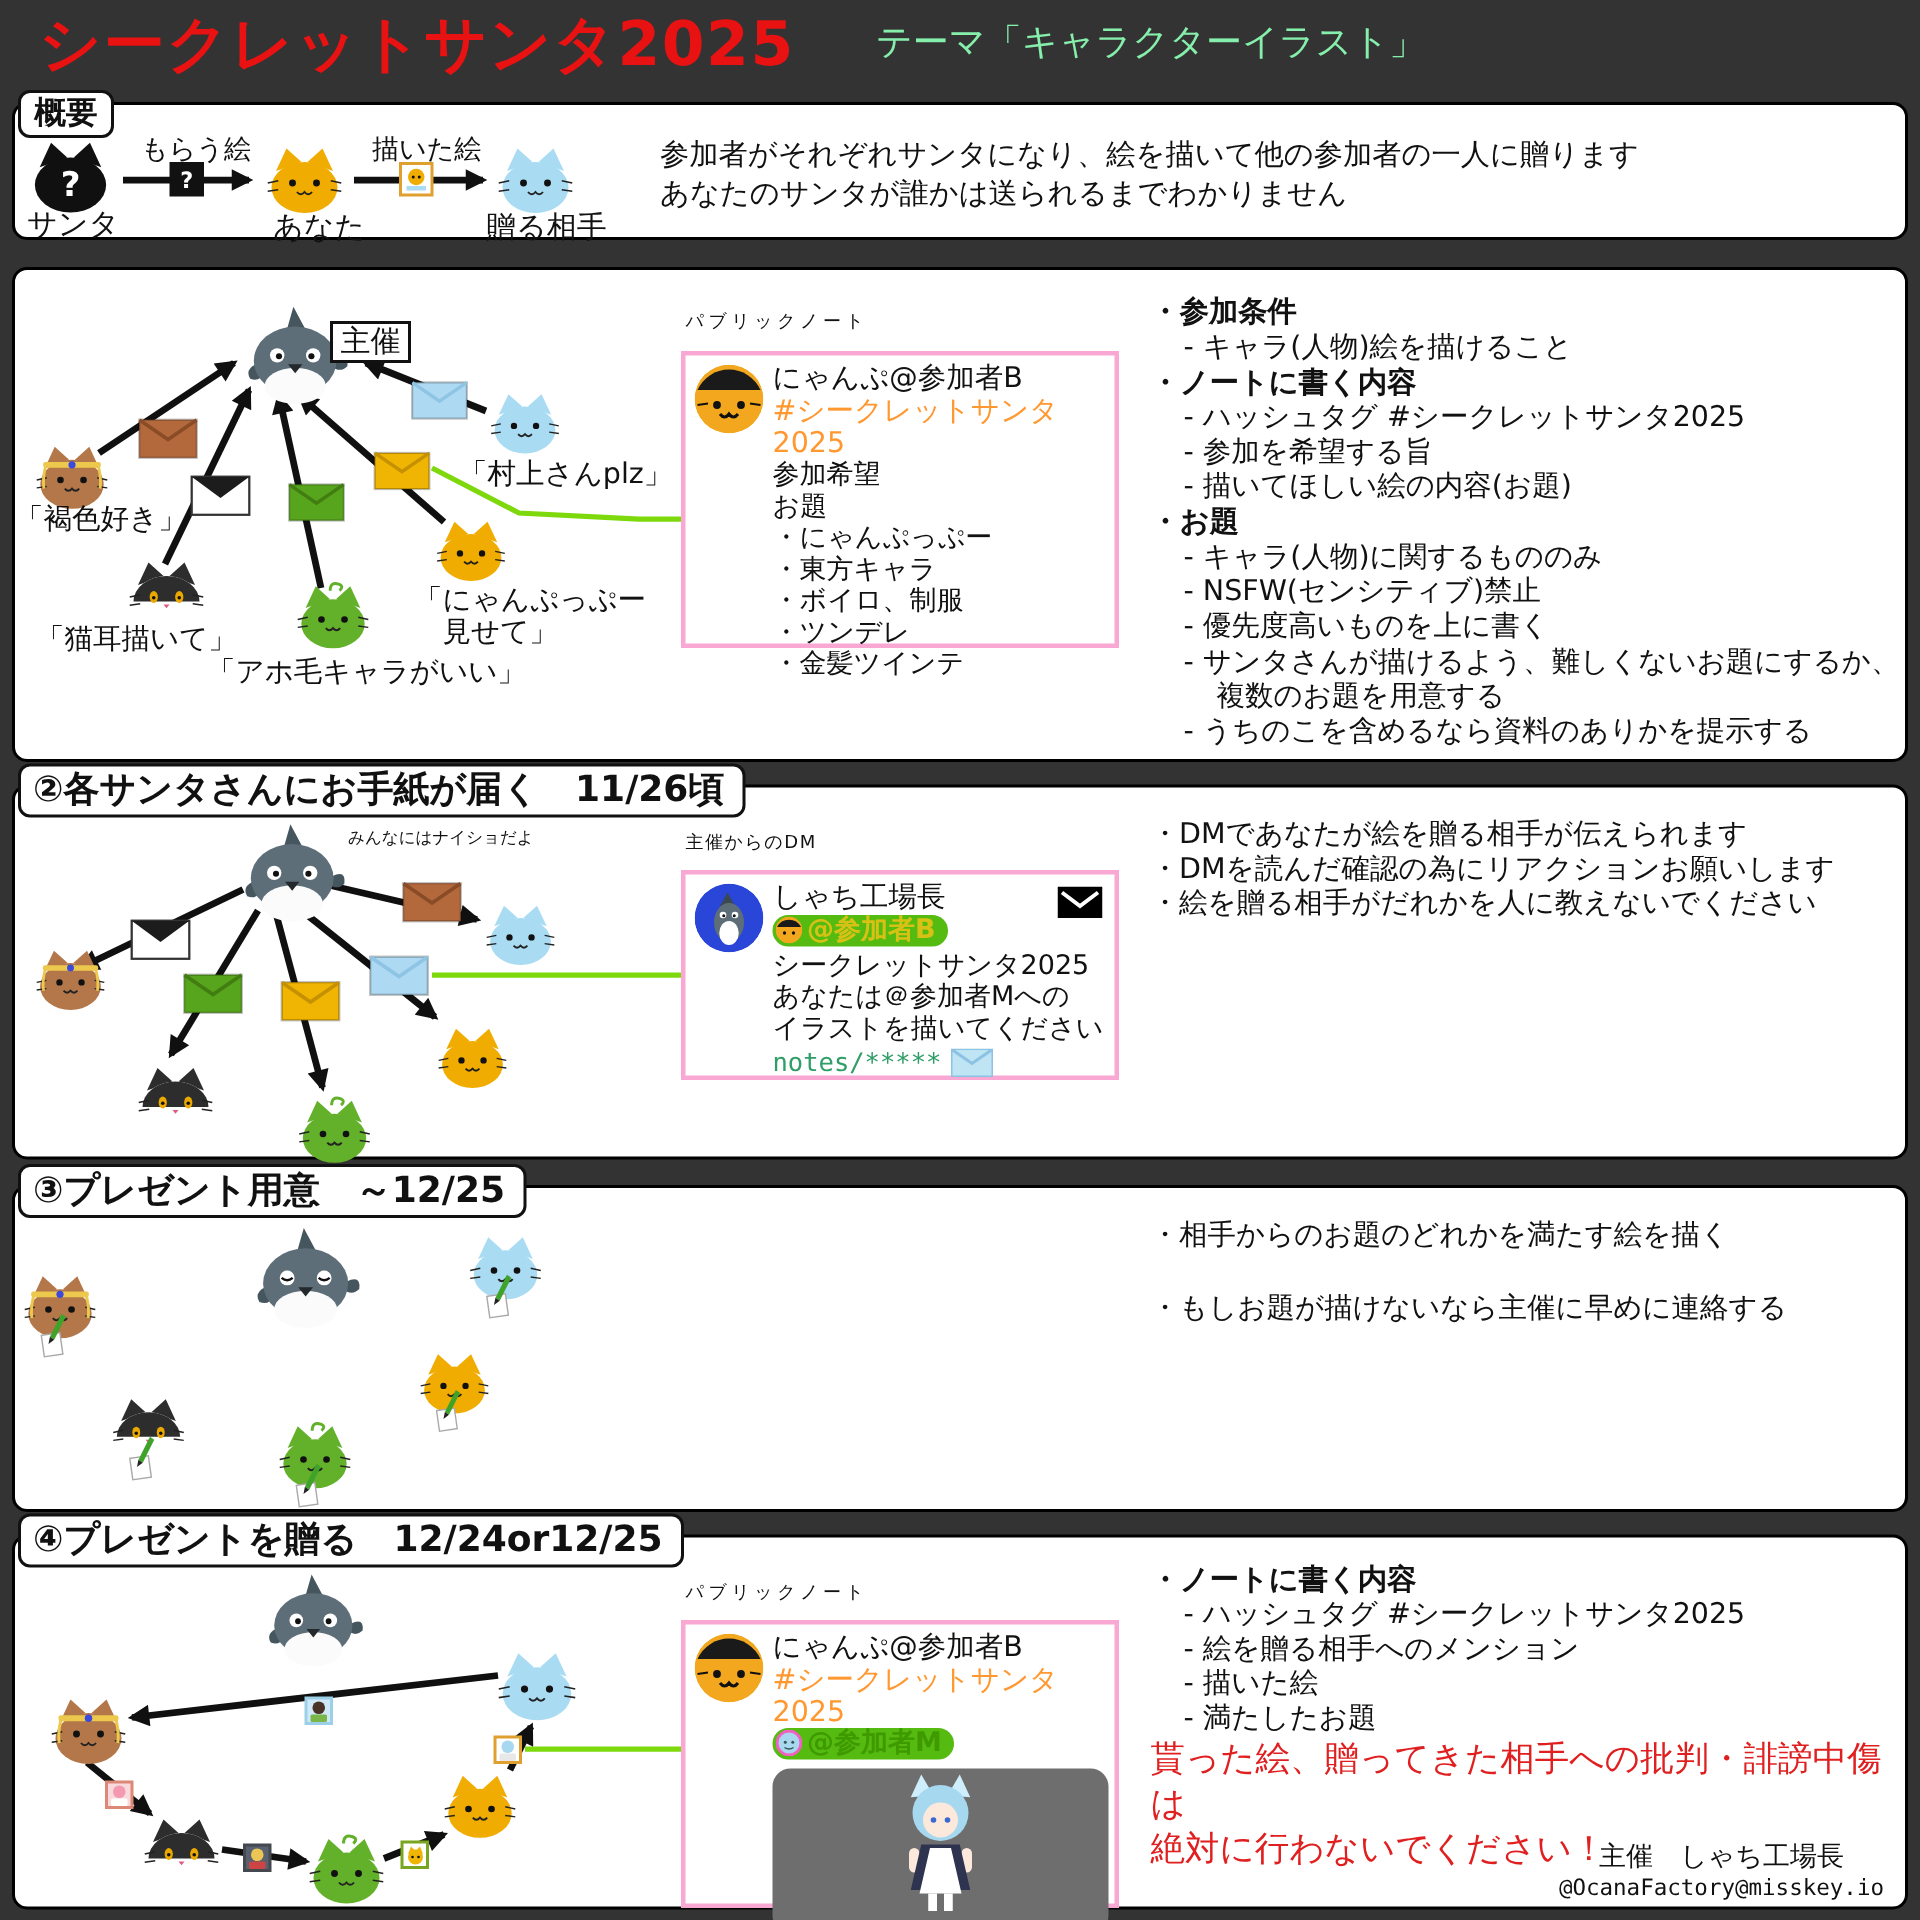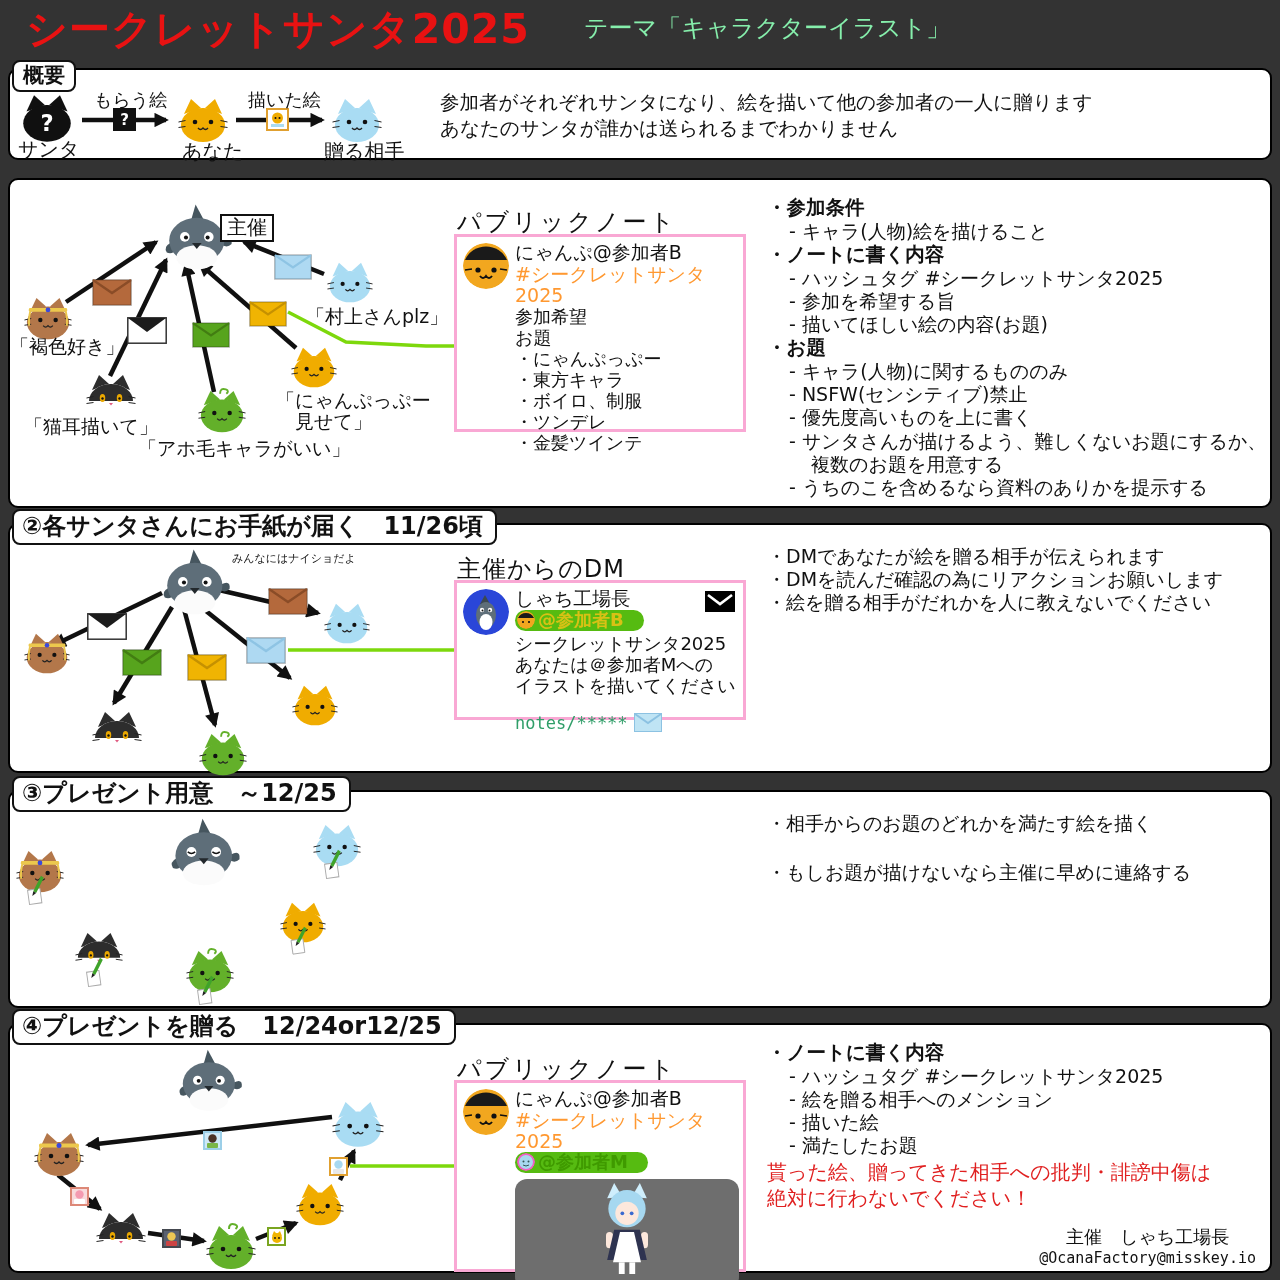--- a/index.html
+++ b/index.html
@@ -8,43 +8,43 @@
   .hdr-title{position:absolute;left:26px;top:2px;font-size:41px;font-weight:bold;color:#e81212;letter-spacing:1px;white-space:nowrap}
   .hdr-theme{position:absolute;left:584px;top:12px;font-size:24px;color:#86efac;white-space:nowrap}
   .panel{position:absolute;left:8px;width:1264px;background:#fff;border:2px solid #000;border-radius:10px;box-sizing:border-box}
   .sec-head{position:absolute;top:-16px;left:2px;background:#fff;border:2px solid #111;border-radius:8px;
             padding:0 12px 2px 8px;font-size:24px;font-weight:bold;line-height:1.25;white-space:nowrap;z-index:5}
   .sec-head.tab{font-size:21px;top:-10px;padding:0 9px 2px}
   .diagram{position:absolute;left:0;top:0;width:100%;height:100%;overflow:visible}
   .diagram svg{overflow:visible}
   .dlabel{position:absolute;font-size:19px;line-height:1.12;white-space:pre-line;z-index:3}
   .dlabel.box{border:2px solid #111;background:#fff;padding:0 5px 2px;font-size:20px;white-space:nowrap}
-  .note-title{position:absolute;font-size:24px;letter-spacing:3px;z-index:4;white-space:nowrap}
+  .note-title{position:absolute;font-size:12px;letter-spacing:3px;z-index:4;white-space:nowrap}
   .note{position:absolute;background:#fff;border:3px solid #f9a8d4;box-sizing:border-box;padding:5px 6px 4px;z-index:4}
   .note .avatar{position:absolute;left:6px;top:6px;width:46px;height:46px;border-radius:50%;overflow:hidden}
   .note .body{margin-left:52px}
   .note-name{font-size:19px;line-height:1.15}
   .hashtag{color:#ff9830;font-size:19px;line-height:1.1}
   .note-line{font-size:18px;line-height:1.17}
   .chip{display:inline-flex;align-items:center;gap:3px;background:#56bb11;border-radius:11px;
-        padding:1px 20px 2px 2px;font-size:18px;font-weight:bold;line-height:1}
+        padding:1px 8px 2px 2px;font-size:18px;font-weight:bold;line-height:1}
   .chip .cavatar{width:18px;height:18px;border-radius:50%;overflow:hidden;flex:none}
   .chip.b{color:#d8c115}
   .chip.m{color:#3f9a00}
   .dm-icon{position:absolute;right:8px;top:8px}
-  .link-row{display:flex;align-items:center;gap:6px;margin-top:17px;
+  .link-row{display:flex;align-items:center;gap:6px;margin-top:3px;
             font-family:"DejaVu Sans Mono","Liberation Mono",monospace;font-size:17px;color:#2f9e68}
   .note-img{margin:4px 0 0 52px;width:224px;height:110px;border-radius:12px;background:#6e6e6e;
             display:flex;align-items:center;justify-content:center}
   .bullets{position:absolute;width:505px;font-size:19px;line-height:1.22;z-index:3}
   .b-title{font-weight:bold;font-size:19.5px;padding-left:21px;text-indent:-21px}
   .b-top{padding-left:21px;text-indent:-21px}
   .b-sub{padding-left:44px;text-indent:-22px}
   .b-gap{margin-top:26px}
-  .warning{position:absolute;color:#e02020;font-size:20px;line-height:1.3;z-index:3}
+  .warning{position:absolute;color:#e02020;font-size:23px;line-height:1.3;z-index:3}
   .credit{position:absolute;right:14px;bottom:4px;text-align:center;z-index:3}
   .credit .role{font-size:18px}
   .credit .handle{font-size:15px;font-family:"DejaVu Sans Mono","Liberation Mono",monospace}
   .desc{position:absolute;left:430px;top:20px;font-size:19.5px;line-height:1.35;z-index:3}
 </style>
 </head>
 <body>
 
 <div class="hdr-title">シークレットサンタ2025</div>
 <div class="hdr-theme">テーマ「キャラクターイラスト」</div>

